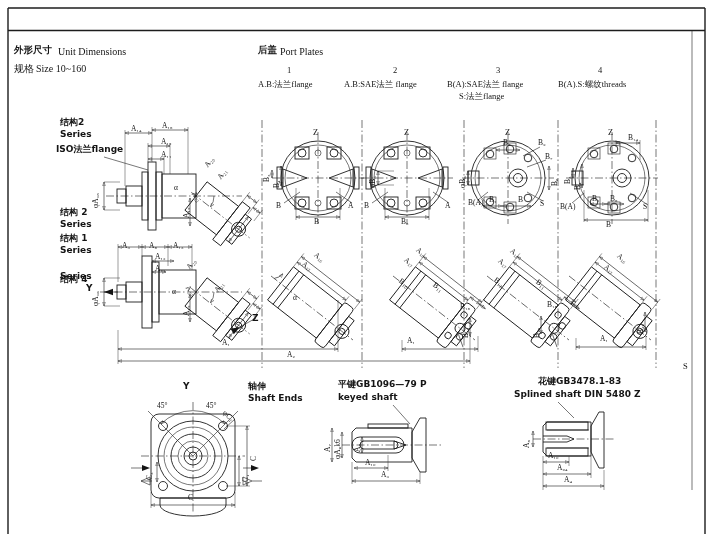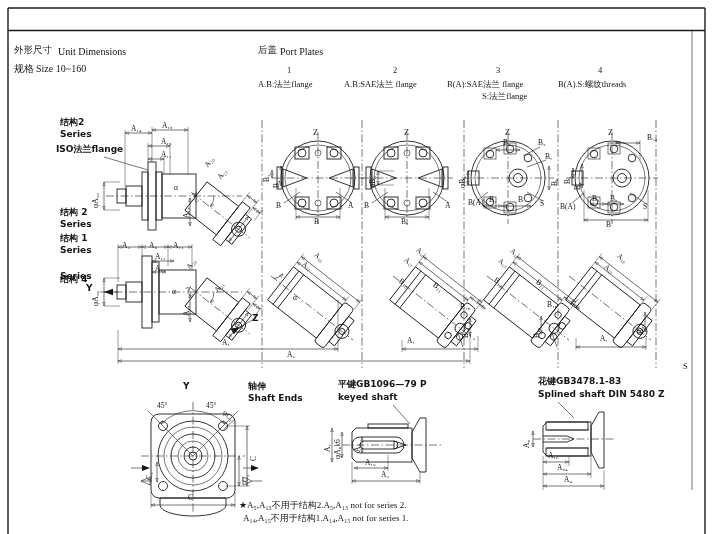--- a/index.html
+++ b/index.html
@@ -2,21 +2,21 @@
 <html><head>
 <meta charset="utf-8">
 <style>
   html,body{margin:0;padding:0;background:#fff}
   .page{position:relative;width:725px;height:534px;background:#fff;overflow:hidden;
         font-family:"Liberation Serif","DejaVu Serif",serif;color:#151515}
   .abs{position:absolute;white-space:nowrap;line-height:1.1}
   .t{font-family:"Liberation Sans","DejaVu Sans",sans-serif;font-weight:700}
   .title{font-size:12.5px;letter-spacing:.4px}
   .hd{font-size:10px}
-  .hdb{font-size:9.5px;font-weight:400;font-family:"DejaVu Sans","Liberation Sans",sans-serif}
+  .hdb{font-size:9.5px;font-weight:700;font-family:"DejaVu Sans","Liberation Sans",sans-serif}
   .lb{font-size:7.5px}
   .lb9{font-size:8.5px}
   .fn{font-size:9px}
   .sr{font-size:9px;font-weight:700;font-family:"DejaVu Sans","Liberation Sans",sans-serif}
   .r-90{transform:rotate(-90deg);transform-origin:0 0}
   .r37{transform:rotate(37deg);transform-origin:0 0}
   .r-52{transform:rotate(-52deg);transform-origin:0 0}
   .r52{transform:rotate(52deg);transform-origin:0 0}
   .r40{transform:rotate(40deg);transform-origin:0 0}
   svg.lw{position:absolute;left:0;top:0}
@@ -392,21 +392,21 @@
   <span class="abs hdb" style="left:258px;top:45px">后盖</span>
   <span class="abs hd" style="left:280px;top:46px">Port Plates</span>
 
   <span class="abs lb9" style="left:287px;top:66px">1</span>
   <span class="abs lb9" style="left:393px;top:66px">2</span>
   <span class="abs lb9" style="left:496px;top:66px">3</span>
   <span class="abs lb9" style="left:598px;top:66px">4</span>
   <span class="abs lb9" style="left:258px;top:80px">A.B:法兰flange</span>
   <span class="abs lb9" style="left:344px;top:80px">A.B:SAE法兰 flange</span>
   <span class="abs lb9" style="left:447px;top:80px">B(A):SAE法兰 flange</span>
-  <span class="abs lb9" style="left:482px;top:92px">S:法兰flange</span>
+  <span class="abs lb9" style="left:459px;top:92px">S:法兰flange</span>
   <span class="abs lb9" style="left:558px;top:80px">B(A).S:螺纹threads</span>
 
   <span class="abs sr" style="left:60px;top:118px">结构2</span>
   <span class="abs sr" style="left:60px;top:130px">Series</span>
   <span class="abs sr" style="left:56px;top:145px">ISO法兰flange</span>
   <span class="abs sr" style="left:60px;top:208px">结构 2</span>
   <span class="abs sr" style="left:60px;top:220px">Series</span>
   <span class="abs sr" style="left:60px;top:234px">结构 1</span>
   <span class="abs sr" style="left:60px;top:246px">Series</span>
   <span class="abs sr" style="left:60px;top:275px">结构 4</span>
@@ -458,21 +458,21 @@
   <span class="abs lb" style="left:503px;top:139px">B₈</span>
   <span class="abs lb" style="left:538px;top:139px">B₉</span>
   <span class="abs lb" style="left:545px;top:153px">B₇</span>
   <span class="abs lb r-90" style="left:551px;top:186px">B₆</span>
   <span class="abs lb r-90" style="left:459px;top:188px">φB₆</span>
   <span class="abs lb" style="left:468px;top:199px">B(A)</span>
   <span class="abs lb" style="left:489px;top:196px">B₁</span>
   <span class="abs lb" style="left:518px;top:196px">B</span>
   <span class="abs lb" style="left:540px;top:200px">S</span>
 
-  <span class="abs lb" style="left:647px;top:134px">B₁₄</span>
+  <span class="abs lb" style="left:628px;top:134px">B₁₄</span>
   <span class="abs lb r-90" style="left:564px;top:184px">B₃</span>
   <span class="abs lb r-90" style="left:574px;top:190px">B₄</span>
   <span class="abs lb" style="left:560px;top:203px">B(A)</span>
   <span class="abs lb" style="left:592px;top:195px">B₁</span>
   <span class="abs lb" style="left:610px;top:195px">B₅</span>
   <span class="abs lb" style="left:606px;top:221px">B</span>
   <span class="abs lb" style="left:643px;top:203px">S</span>
 
   <span class="abs lb r37" style="left:317px;top:251px">A₁₆</span>
   <span class="abs lb r37" style="left:305px;top:260px">A₁₇</span>
@@ -498,37 +498,35 @@
   <span class="abs lb r-90" style="left:637px;top:334px">B₁₀</span>
   <span class="abs lb" style="left:600px;top:335px">A₁</span>
   <span class="abs lb9" style="left:683px;top:362px">S</span>
 
   <span class="abs sr" style="left:183px;top:382px">Y</span>
   <span class="abs sr" style="left:248px;top:382px">轴伸</span>
   <span class="abs sr" style="left:248px;top:394px">Shaft Ends</span>
   <span class="abs sr" style="left:338px;top:380px">平键GB1096—79 P</span>
   <span class="abs sr" style="left:338px;top:393px">keyed shaft</span>
   <span class="abs sr" style="left:538px;top:377px">花键GB3478.1-83</span>
-  <span class="abs sr" style="left:538px;top:390px">Splined shaft DIN 5480 Z</span>
+  <span class="abs sr" style="left:514px;top:390px">Splined shaft DIN 5480 Z</span>
 
   <span class="abs lb" style="left:157px;top:402px">45°</span>
   <span class="abs lb" style="left:206px;top:402px">45°</span>
   <span class="abs lb r40" style="left:226px;top:409px">φC₂</span>
   <span class="abs lb r-90" style="left:250px;top:461px">C</span>
   <span class="abs lb r-90" style="left:242px;top:482px">C₁</span>
   <span class="abs lb r-90" style="left:146px;top:480px">C₃</span>
   <span class="abs lb" style="left:188px;top:494px">C</span>
 
   <span class="abs lb r-90" style="left:324px;top:452px">A₇</span>
   <span class="abs lb r-90" style="left:334px;top:459px">φA₆k6</span>
   <span class="abs lb r-90" style="left:354px;top:452px">A₉</span>
   <span class="abs lb" style="left:365px;top:459px">A₁₀</span>
   <span class="abs lb" style="left:381px;top:471px">A₃</span>
 
   <span class="abs lb r-90" style="left:523px;top:448px">A₈</span>
   <span class="abs lb" style="left:548px;top:452px">A₁₀</span>
   <span class="abs lb" style="left:557px;top:464px">A₀₄</span>
   <span class="abs lb" style="left:564px;top:476px">A₄</span>
 
-  <span class="abs fn" style="left:239px;top:501px">★A₅,A₁₃不用于结构2.A₅,A₁₃ not for series 2.</span>
-  <span class="abs fn" style="left:243px;top:514px">A₁₄,A₁₅不用于结构1.A₁₄,A₁₅ not for series 1.</span>
 
 </div>
 
 </body></html>

